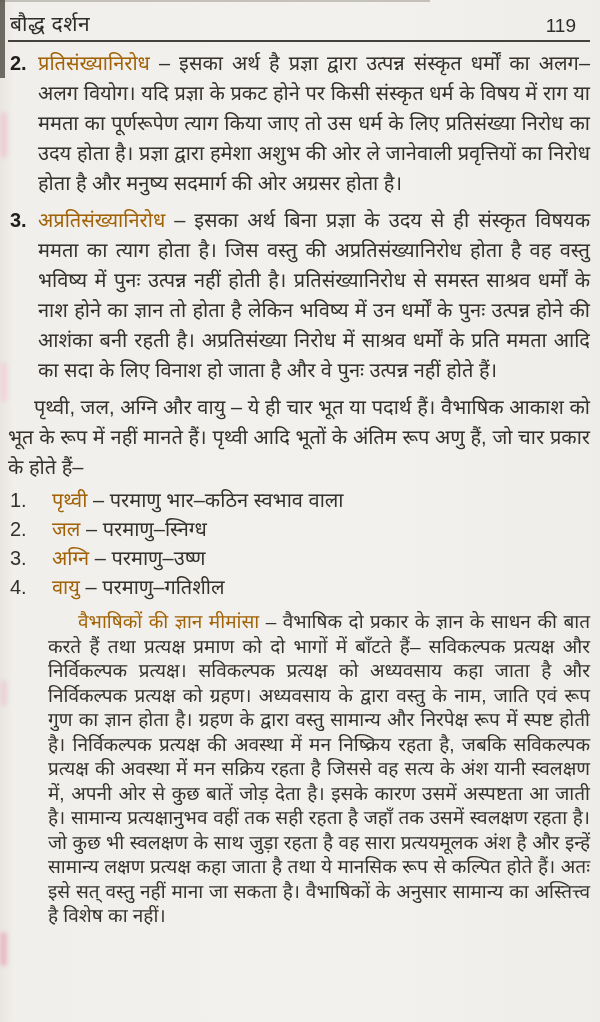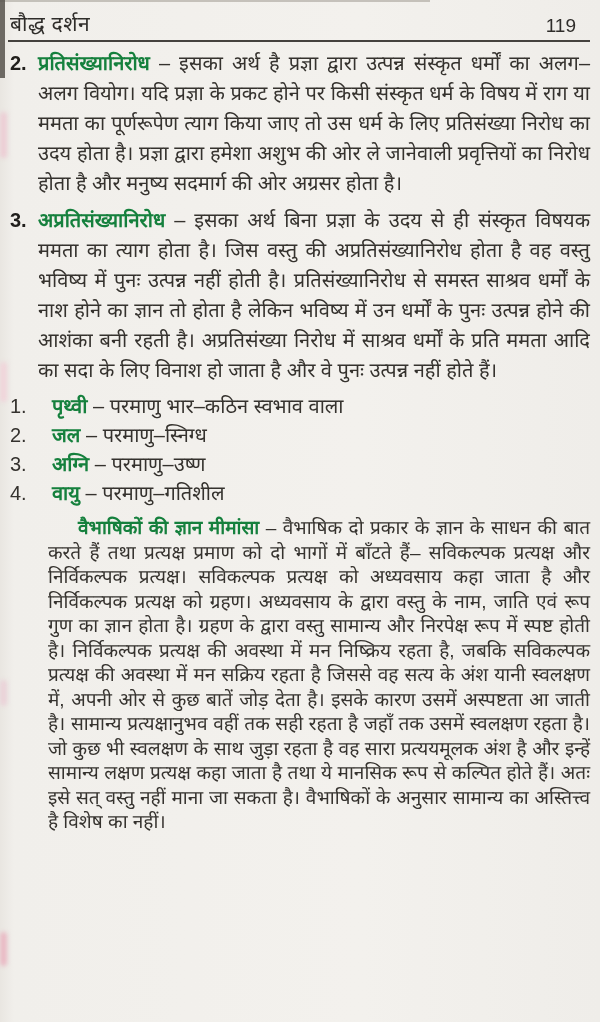--- a/index.html
+++ b/index.html
@@ -24,21 +24,21 @@
   .smudge.s4 { top: 932px; height: 34px; background: #e9b9c4; }
 
   
   .header { display: flex; justify-content: space-between; align-items: flex-end; padding: 4px 2px 3px 2px; }
   .header .title { font-size: 21px; color: #2f2d2a; letter-spacing: .5px; }
   .header .pageno { font-size: 19px; color: #2f2d2a; padding-right: 12px; }
   .header-rule { border: none; border-top: 2px solid #45423e; margin: 0 0 6px 0; }
 
   
   .textblock { font-size: 20px; line-height: 30px; text-align: justify; color: #35322e; }
-  b, .term { font-weight: 700; color: #15803d; }
+  b, .term { font-weight: 400; color: #a16207; }
 
   .numbered { position: relative; padding-left: 30px; margin-bottom: 7px; }
   .numbered .num { position: absolute; left: 2px; top: 0; font-weight: 700; color: #211f1c; }
 
   .indent1 { text-indent: 26px; margin-bottom: 4px; }
 
   .atom-list { margin: 2px 0 8px 0; }
   .atom-row { position: relative; padding-left: 44px; font-size: 20px; line-height: 29px; }
   .atom-row .num { position: absolute; left: 2px; font-weight: 400; color: #35322e; }
 
@@ -68,20 +68,21 @@
     <span>– इसका अर्थ है प्रज्ञा द्वारा उत्पन्न संस्कृत धर्मों का अलग–अलग वियोग। यदि प्रज्ञा के प्रकट होने पर किसी संस्कृत धर्म के विषय में राग या ममता का पूर्णरूपेण त्याग किया जाए तो उस धर्म के लिए प्रतिसंख्या निरोध का उदय होता है। प्रज्ञा द्वारा हमेशा अशुभ की ओर ले जानेवाली प्रवृत्तियों का निरोध होता है और मनुष्य सदमार्ग  की ओर अग्रसर होता है।</span>
   </div>
 
   <div class="textblock numbered">
     <span class="num">3.</span>
     <span class="term">अप्रतिसंख्यानिरोध</span>
     <span>– इसका अर्थ बिना प्रज्ञा के उदय से ही संस्कृत विषयक ममता का त्याग होता है। जिस वस्तु की अप्रतिसंख्यानिरोध होता है वह वस्तु भविष्य में पुनः उत्पन्न नहीं होती है। प्रतिसंख्यानिरोध से समस्त साश्रव धर्मों के नाश होने का ज्ञान तो होता है लेकिन भविष्य में उन धर्मों के पुनः उत्पन्न होने की आशंका बनी रहती है। अप्रतिसंख्या निरोध में साश्रव धर्मों के प्रति ममता आदि का सदा के लिए विनाश हो जाता है और वे पुनः उत्पन्न नहीं होते हैं।</span>
   </div>
 
 
+  <div class="textblock indent1">पृथ्वी, जल, अग्नि और वायु – ये ही चार भूत या पदार्थ हैं। वैभाषिक आकाश को भूत के रूप में नहीं मानते हैं। पृथ्वी आदि भूतों के अंतिम रूप अणु हैं, जो चार प्रकार के होते हैं–</div>
 
   <div class="atom-list">
     <div class="atom-row">
       <span class="num">1.</span>
       <span class="term">पृथ्वी</span>
       <span>– परमाणु भार–कठिन स्वभाव वाला</span>
     </div>
     <div class="atom-row">
       <span class="num">2.</span>
       <span class="term">जल</span>

